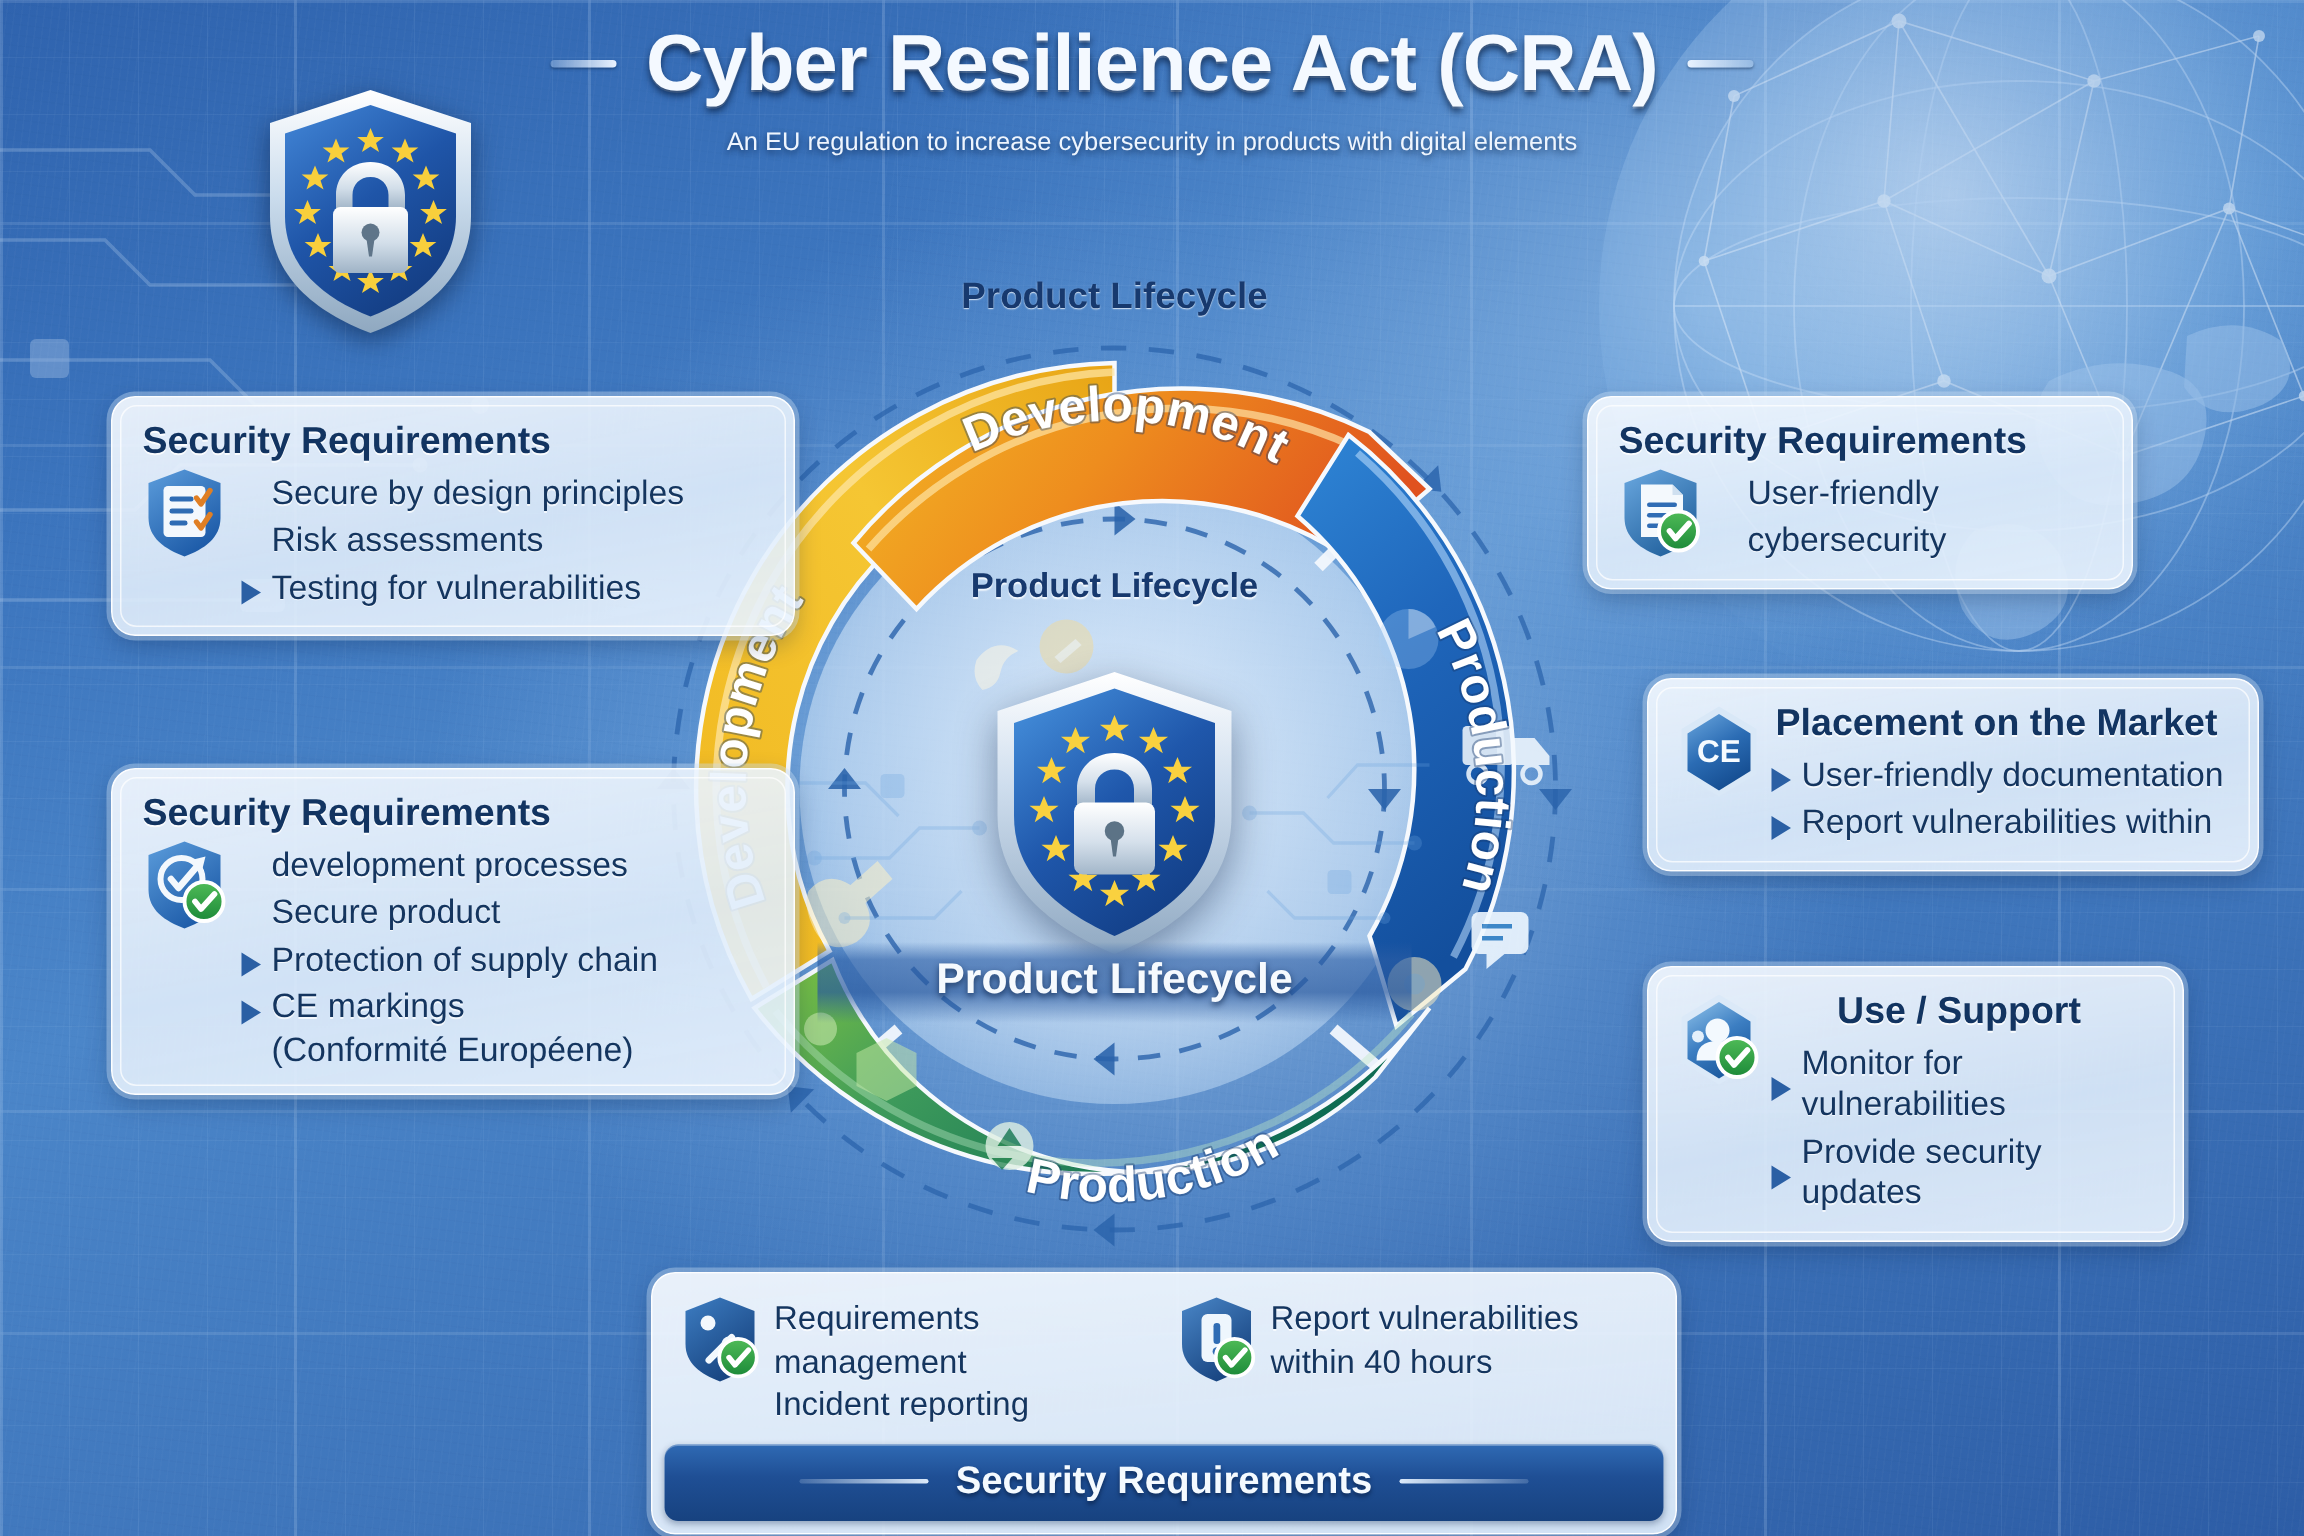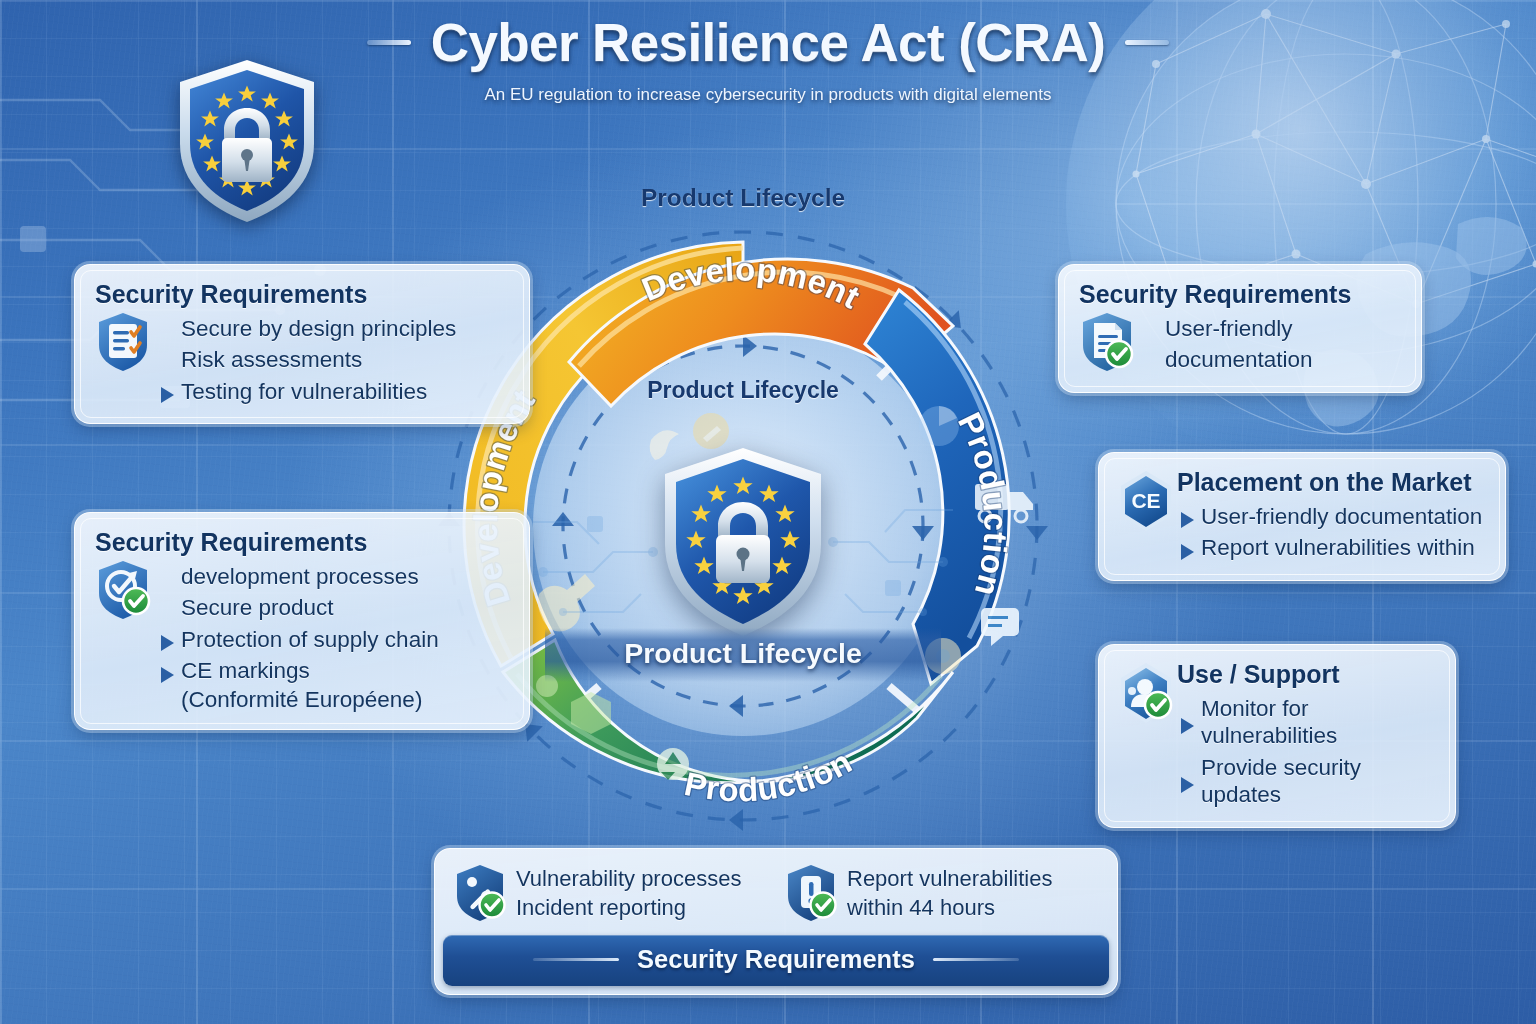--- a/index.html
+++ b/index.html
@@ -163,21 +163,21 @@
   .card::after {
     content: ""; position: absolute; inset: 5px;
     border: 1px solid rgba(255,255,255,0.72);
     border-radius: 11px; pointer-events: none;
   }
   .card-title {
     font-size: 25px; font-weight: bold; color: #123461;
     text-shadow: 0 1px 0 rgba(255,255,255,0.85);
     margin-bottom: 4px;
   }
-  .card-title.with-badge { margin-left: 58px; }
+  .card-title.with-badge { margin-left: 58px; text-align: center; }
   .card-body { display: flex; gap: 10px; }
   .card-lines { flex: 1; }
   .line {
     display: flex; align-items: center; gap: 7px;
     font-size: 22.5px; color: #14355f; line-height: 1.22;
     padding: 2px 0;
     text-shadow: 0 1px 0 rgba(255,255,255,0.7);
   }
   .tri {
     flex: none; margin-top: 7px;
@@ -697,21 +697,21 @@
           <path d="M34 43 l4 5 l9 -10" fill="none" stroke="#ffffff" stroke-width="3.8" stroke-linecap="round" stroke-linejoin="round"></path>
         </svg>
       </div>
       <div class="card-lines">
         <div class="line">
             <span class="tri hidden"></span>
             <span>User-friendly</span>
           </div>
         <div class="line">
             <span class="tri hidden"></span>
-            <span>documentation</span>
+            <span>cybersecurity</span>
           </div>
       </div>
     </div>
   </div>
 
   <div class="card" id="card-market">
     <div class="badge-abs">
       <svg viewBox="0 0 58 64" aria-hidden="true">
         <defs>
           <linearGradient id="ceG" x1="0" y1="0" x2="0.5" y2="1">
@@ -798,21 +798,21 @@
             <g fill="#f3f8fd">
               <circle cx="19" cy="19" r="5"></circle>
                 <circle cx="33" cy="33" r="5"></circle>
               <rect x="14" y="34" width="26" height="4.6" rx="2.3" transform="rotate(-45 27 36)"></rect>
             </g>
             <circle cx="39" cy="42" r="12.5" fill="url(#grn4)" stroke="#ffffff" stroke-width="2.5"></circle>
             <path d="M33 42 l4 5 l9 -10" fill="none" stroke="#ffffff" stroke-width="3.6" stroke-linecap="round" stroke-linejoin="round"></path>
           </svg>
         </div>
         <div class="bp-lines">
-          <div class="bp-line">Vulnerability processes</div>
+          <div class="bp-line">Requirements management</div>
           <div class="bp-line">Incident reporting</div>
         </div>
       </div>
 
       <div class="bp-item">
         <div class="bp-icon">
           <svg viewBox="0 0 54 60" aria-hidden="true">
             <defs>
               <linearGradient id="bp2" x1="0" y1="0" x2="0.6" y2="1">
                 <stop offset="0%" stop-color="#4a87c8"></stop>
@@ -826,21 +826,21 @@
             <path d="M27 2 L50 11 V33 C50 46 40 53 27 58 C14 53 4 46 4 33 V11 Z" fill="url(#bp2)"></path>
             <rect x="17" y="13" width="20" height="32" rx="4" fill="#eef6fd"></rect>
             <rect x="25" y="19" width="4.5" height="14" rx="2.2" fill="#2f6cb4"></rect>
             <circle cx="27.2" cy="38" r="2.8" fill="#2f6cb4"></circle>
             <circle cx="39" cy="42" r="12.5" fill="url(#grn5)" stroke="#ffffff" stroke-width="2.5"></circle>
             <path d="M33 42 l4 5 l9 -10" fill="none" stroke="#ffffff" stroke-width="3.6" stroke-linecap="round" stroke-linejoin="round"></path>
           </svg>
         </div>
         <div class="bp-lines">
           <div class="bp-line">Report vulnerabilities</div>
-          <div class="bp-line">within 44 hours</div>
+          <div class="bp-line">within 40 hours</div>
         </div>
       </div>
 
     </div>
     <div class="bp-bar">
       <span class="bp-bar-rule"></span>
       <span class="bp-bar-text">Security Requirements</span>
       <span class="bp-bar-rule right"></span>
     </div>
   </div>

